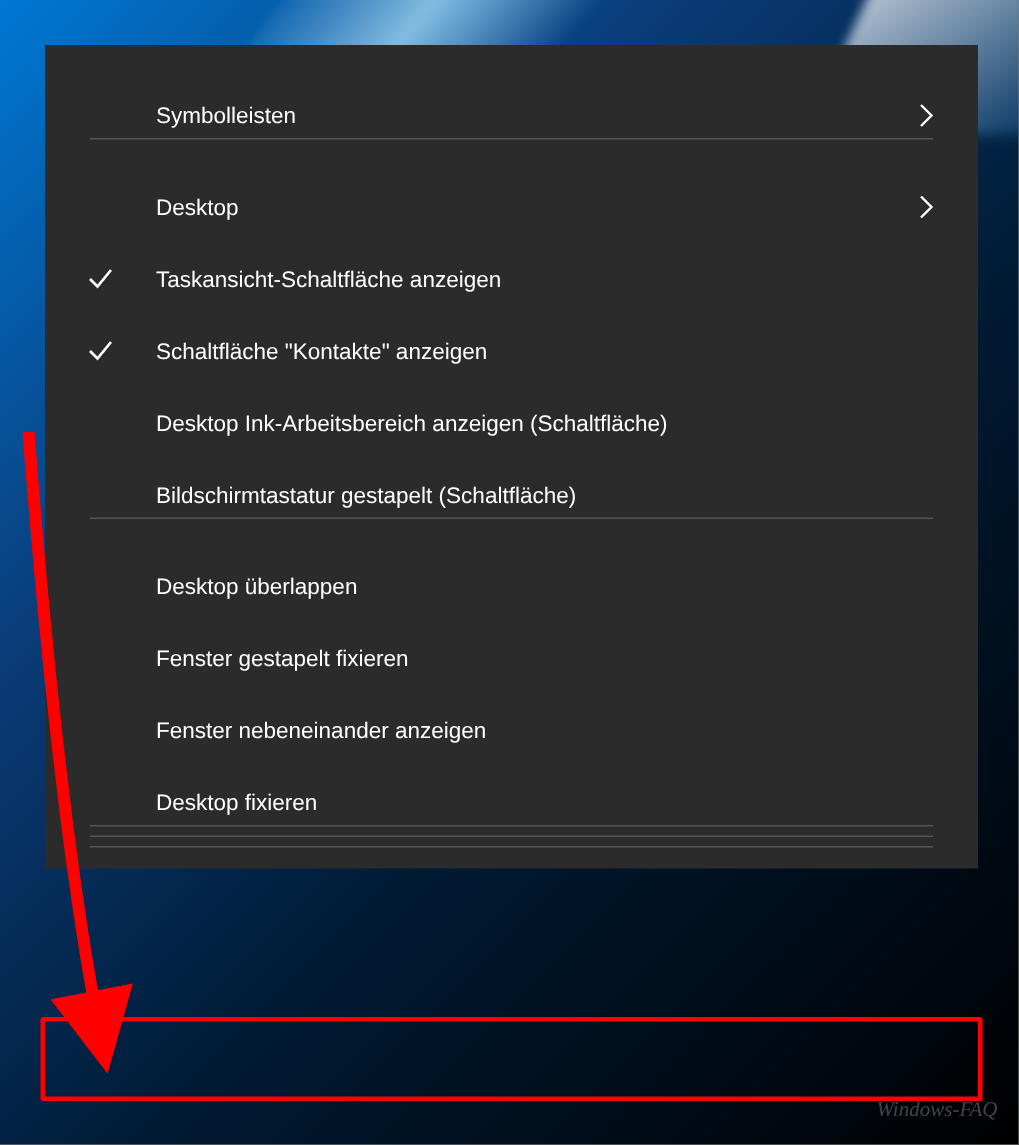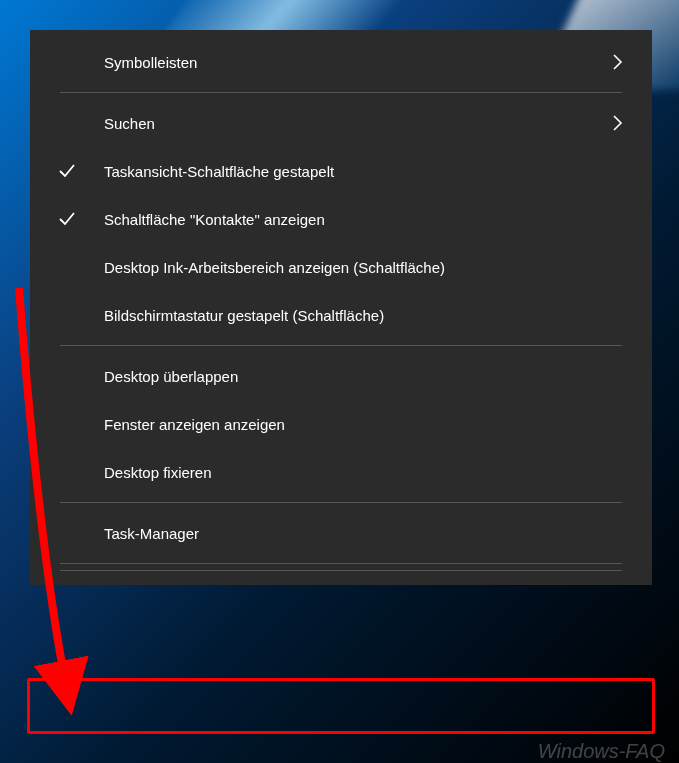--- a/index.html
+++ b/index.html
@@ -32,21 +32,21 @@
       position: absolute;
       top: 30px;
       left: 30px;
       right: 27px;
       background: #2b2b2b;
       color: #fff;
       padding: 8px 0;
     }
     .menu-item {
       display: flex;
-      align-items: center;
+      align-items: flex-end;
       height: 48px;
       padding: 0 28px;
       font-size: 15px;
       font-weight: 300;
       cursor: default;
       position: relative;
     }
     .menu-item .icon-slot {
       width: 46px;
       display: flex;
@@ -79,25 +79,26 @@
       position: absolute;
       left: 4px;
       top: 286px;
       width: 100px;
       height: 440px;
       pointer-events: none;
     }
     .watermark {
       position: absolute;
       right: 14px;
-      bottom: 0;
+      bottom: 14px;
       color: rgba(255,255,255,0.25);
-      font-size: 20px;
+      font-size: 14px;
       font-style: italic;
       font-weight: 300;
+      font-family: Liberation Serif, serif;
     }
     svg { display: block; }
   </style>
 </head>
 <body>
 
 <div class="bg-streak"></div>
 <div class="bg-streak2"></div>
 
 <div class="menu" id="menu">
@@ -106,34 +107,34 @@
       <span class="label">Symbolleisten</span>
       <span class="expand">
         <svg width="12" height="18" viewBox="0 0 12 18">
           <path d="M2 2 L9 9 L2 16" stroke="#fff" stroke-width="1.6" fill="none"></path>
         </svg>
       </span>
     </div>
     <div class="sep"></div>
     <div class="menu-item">
       <span class="icon-slot"></span>
-      <span class="label">Suchen</span>
+      <span class="label">Desktop</span>
       <span class="expand">
         <svg width="12" height="18" viewBox="0 0 12 18">
           <path d="M2 2 L9 9 L2 16" stroke="#fff" stroke-width="1.6" fill="none"></path>
         </svg>
       </span>
     </div>
     <div class="menu-item">
       <span class="icon-slot">
         <svg width="18" height="18" viewBox="0 0 18 18">
           <path d="M2 9 L7 14 L16 3" stroke="#fff" stroke-width="1.8" fill="none"></path>
         </svg>
       </span>
-      <span class="label">Taskansicht-Schaltfläche gestapelt</span>
+      <span class="label">Taskansicht-Schaltfläche anzeigen</span>
     </div>
     <div class="menu-item">
       <span class="icon-slot">
         <svg width="18" height="18" viewBox="0 0 18 18">
           <path d="M2 9 L7 14 L16 3" stroke="#fff" stroke-width="1.8" fill="none"></path>
         </svg>
       </span>
       <span class="label">Schaltfläche "Kontakte" anzeigen</span>
     </div>
     <div class="menu-item">
@@ -144,31 +145,31 @@
       <span class="icon-slot"></span>
       <span class="label">Bildschirmtastatur gestapelt (Schaltfläche)</span>
     </div>
     <div class="sep"></div>
     <div class="menu-item">
       <span class="icon-slot"></span>
       <span class="label">Desktop überlappen</span>
     </div>
     <div class="menu-item">
       <span class="icon-slot"></span>
-      <span class="label">Fenster anzeigen anzeigen</span>
+      <span class="label">Fenster gestapelt fixieren</span>
+    </div>
+    <div class="menu-item">
+      <span class="icon-slot"></span>
+      <span class="label">Fenster nebeneinander anzeigen</span>
     </div>
     <div class="menu-item">
       <span class="icon-slot"></span>
       <span class="label">Desktop fixieren</span>
     </div>
     <div class="sep"></div>
-    <div class="menu-item">
-      <span class="icon-slot"></span>
-      <span class="label">Task-Manager</span>
-    </div>
     <div class="sep"></div>
     <div class="sep"></div>
   </div>
 
 <svg class="arrow-svg" viewBox="0 0 100 440">
   <defs>
     <marker id="arrowhead" markerWidth="7" markerHeight="7" refX="3.2" refY="3.5" orient="auto">
       <polygon points="0 0, 7 3.5, 0 7" fill="#ff0000"></polygon>
     </marker>
   </defs>

